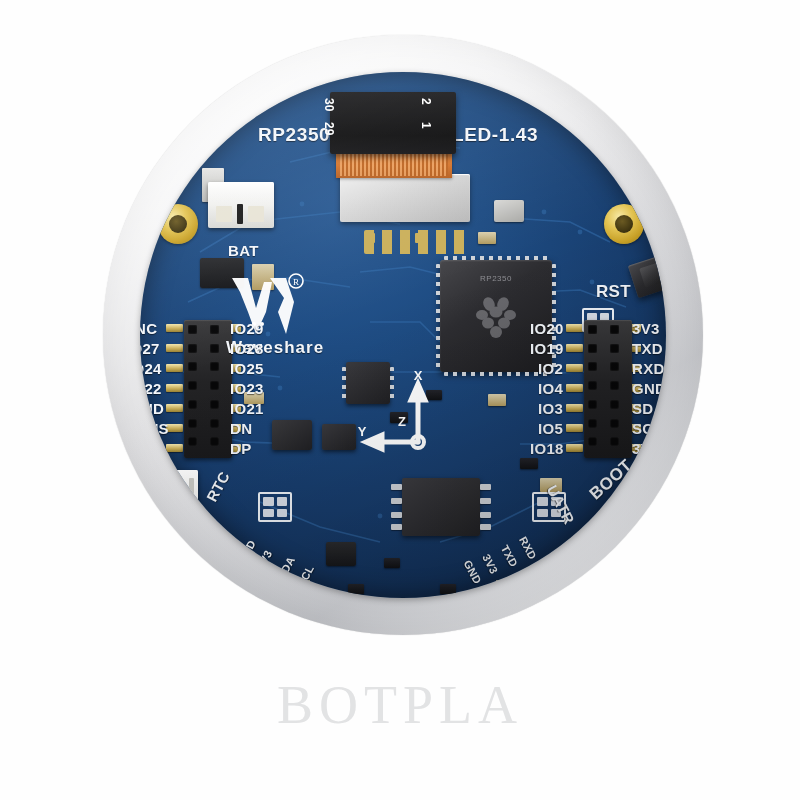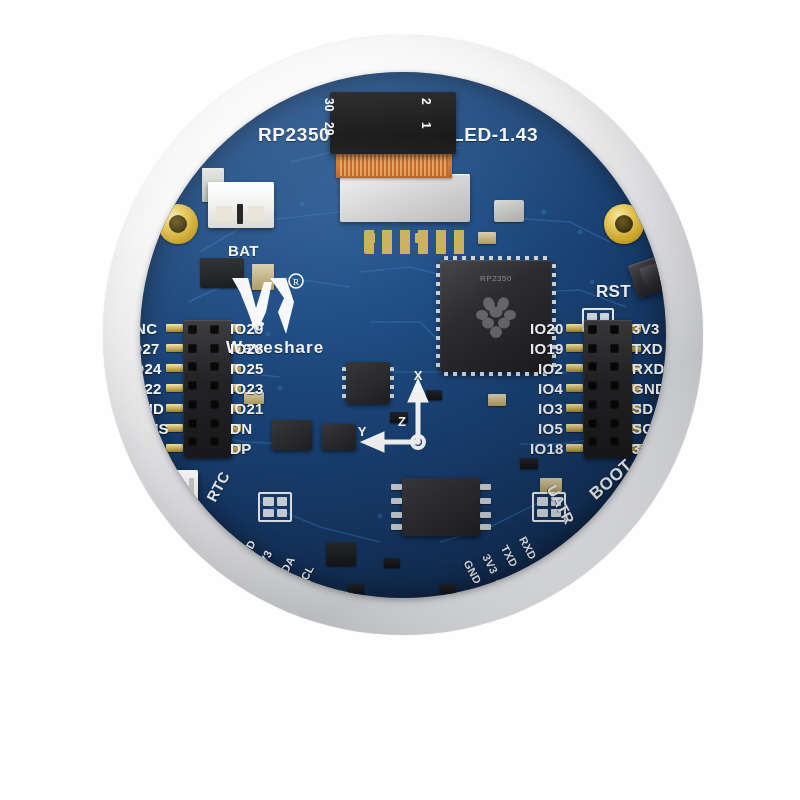--- a/index.html
+++ b/index.html
@@ -131,20 +131,21 @@
   .btn::after{content:"";position:absolute;left:22%;top:18%;width:56%;height:58%;
     border-radius:2px;background:linear-gradient(160deg,rgba(255,255,255,.12),rgba(0,0,0,.2));}
 
   .axis{position:absolute;z-index:46;}
 </style>
 </head>
 <body>
 
 <div id="stage">
 
+  <div class="watermark">BOTPLA</div>
 
   <div class="ring"></div>
 
   <div class="pcb">
 
     <svg class="traces" viewBox="0 0 526 526">
       <g stroke="#3a77b8" stroke-width="1.6" fill="none" opacity="0.85">
         <path d="M60 180 L110 150 L200 140 L260 152"></path>
         <path d="M48 230 L96 208 L150 206 L210 215"></path>
         <path d="M40 300 L95 300 L140 305"></path>

